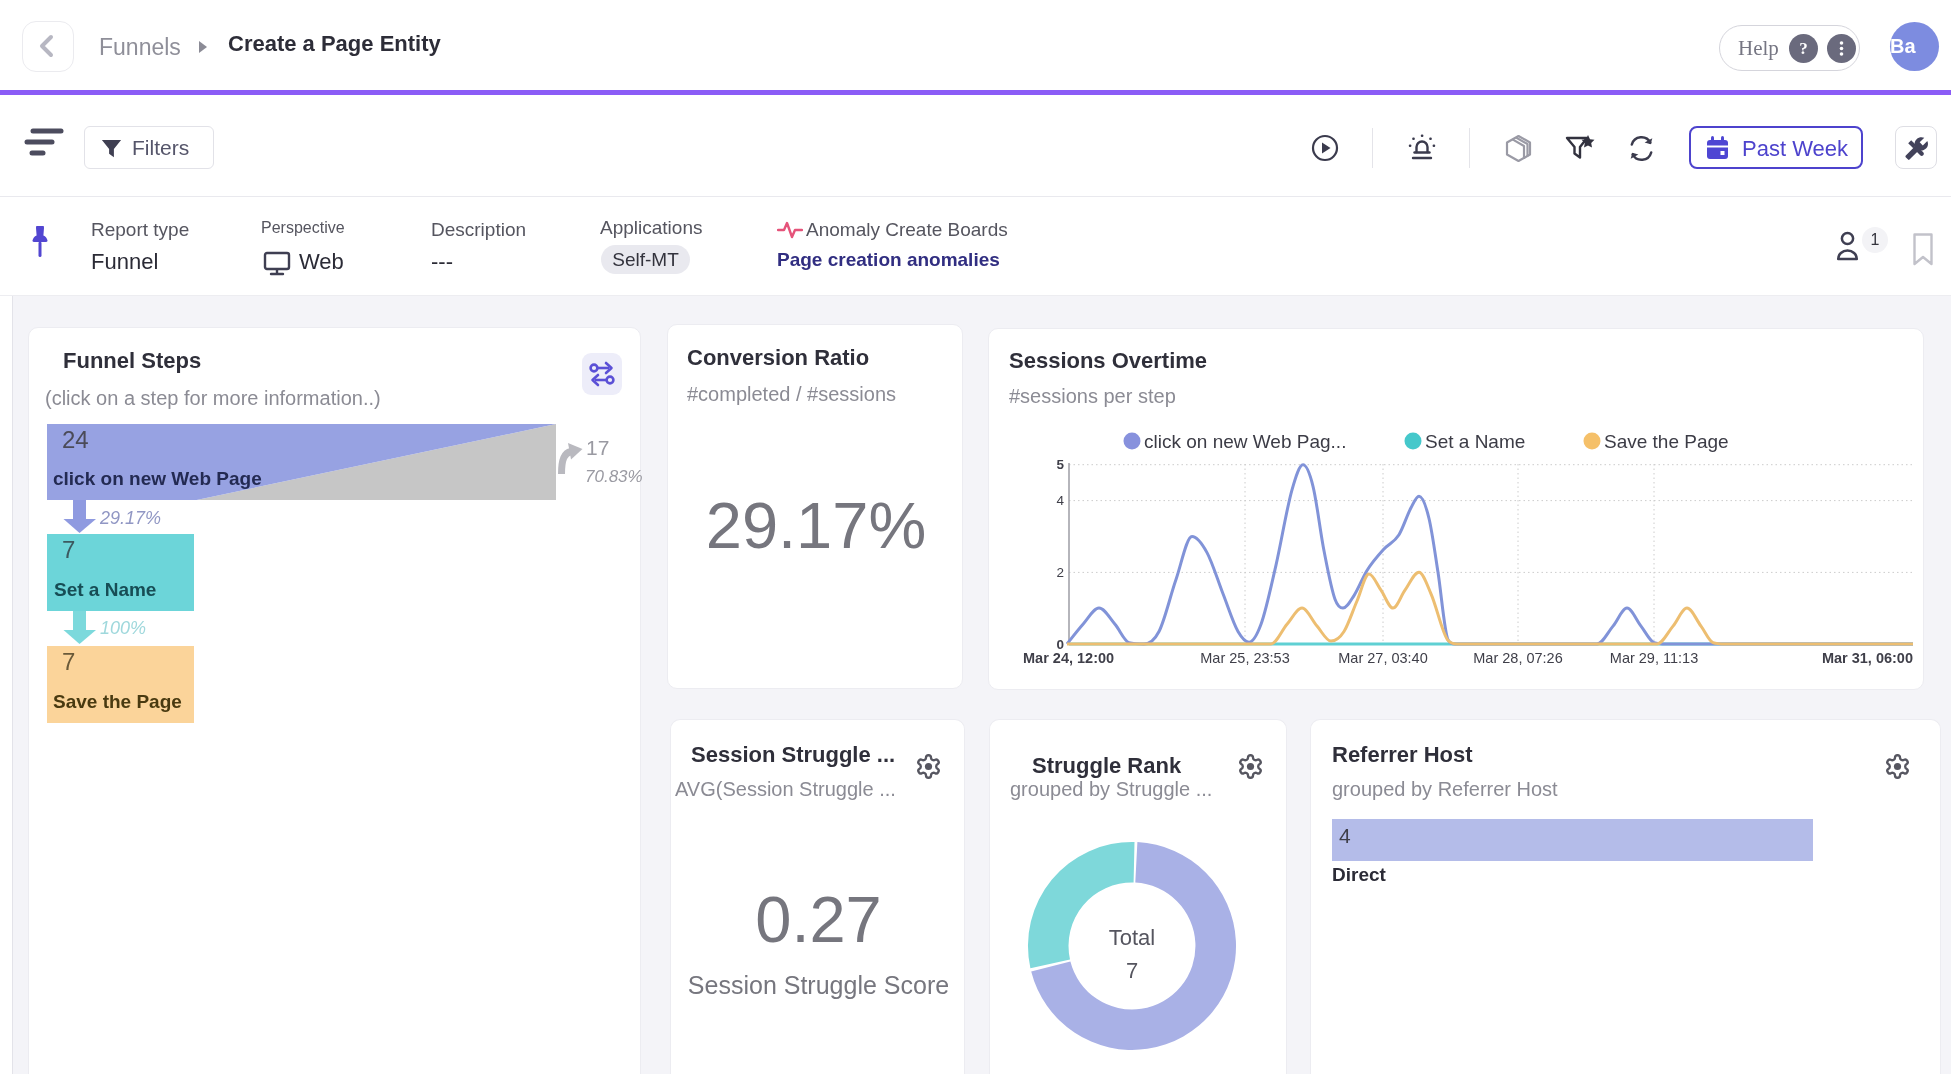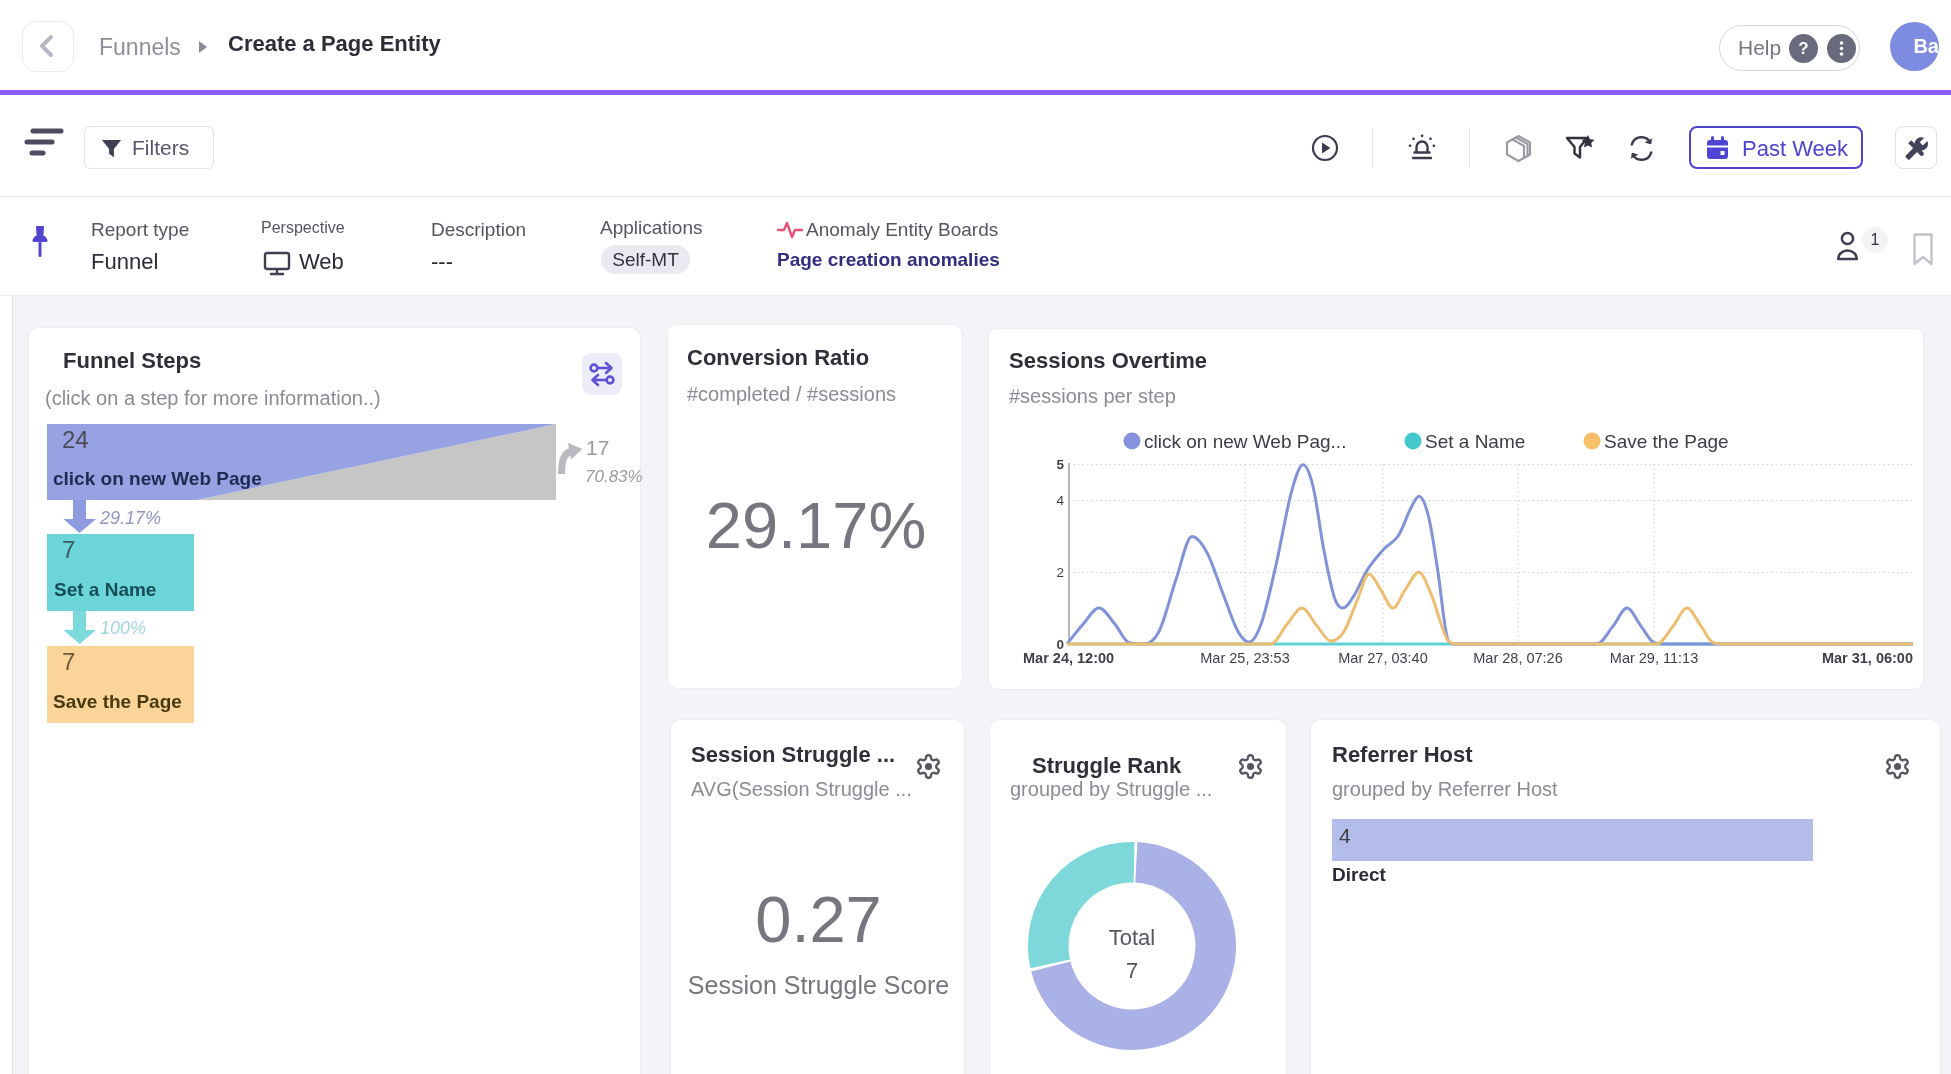--- a/index.html
+++ b/index.html
@@ -23,32 +23,32 @@
   <div class="abs" style="left:22px;top:21px;width:52px;height:51px;border:1.5px solid #ebebef;border-radius:14px;">
     <svg width="49" height="48" viewBox="0 0 49 48">
         <path d="M28 15 L19 24 L28 33" fill="none" stroke="#b7b7c2" stroke-width="4" stroke-linecap="round" stroke-linejoin="round"></path>
       </svg>
   </div>
   <div class="abs" style="left:99px;top:34px;font-size:23px;color:#8f8f99;">Funnels</div>
   <svg class="abs" style="left:196px;top:39px;" width="14" height="16" viewBox="0 0 14 16">
       <path d="M3 2 L11 8 L3 14 Z" fill="#8b8b96"></path>
     </svg>
   <div class="abs" style="left:228px;top:31px;font-size:22px;font-weight:700;color:#2d2d38;">Create a Page Entity</div>
-  <div class="abs" style="left:1719px;top:25px;width:141px;height:46px;border:1.5px solid #d5d5dc;border-radius:23px;">
+  <div class="abs" style="left:1719px;top:25px;width:141px;height:46px;border:1.5px solid #d5d5dc;border-radius:23px;font-family:Liberation Serif, serif;">
     <span class="abs" style="left:18px;top:10px;font-size:21px;color:#767683;">Help</span>
     <div class="abs" style="left:69px;top:8px;width:29px;height:29px;border-radius:50%;background:#6a6a7d;color:#fff;font-size:17px;font-weight:700;text-align:center;line-height:29px;">?</div>
     <div class="abs" style="left:107px;top:8px;width:29px;height:29px;border-radius:50%;background:#6a6a7d;">
       <svg width="29" height="29" viewBox="0 0 29 29">
           <circle cx="14.5" cy="9" r="1.8" fill="#fff"></circle>
           <circle cx="14.5" cy="14.5" r="1.8" fill="#fff"></circle>
           <circle cx="14.5" cy="20" r="1.8" fill="#fff"></circle>
         </svg>
     </div>
   </div>
-  <div class="abs" style="left:1890px;top:22px;width:49px;height:49px;border-radius:50%;background:#7d8ce0;color:#fff;font-size:20px;font-weight:700;text-align:right;line-height:49px;">Ba</div>
+  <div class="abs" style="left:1890px;top:22px;width:49px;height:49px;border-radius:50%;background:#7d8ce0;color:#fff;font-size:20px;font-weight:700;text-align:left;line-height:49px;">Ba</div>
 </div>
 
 <div class="abs toolbar"></div>
 <div>
   <svg class="abs" style="left:24px;top:126px;" width="40" height="36" viewBox="0 0 40 36">
     <line x1="9" y1="5" x2="37" y2="5" stroke="#4c4c5e" stroke-width="5" stroke-linecap="round"></line>
     <line x1="3" y1="16" x2="28" y2="16" stroke="#4c4c5e" stroke-width="5" stroke-linecap="round"></line>
     <line x1="8" y1="27" x2="19" y2="27" stroke="#4c4c5e" stroke-width="5" stroke-linecap="round"></line>
   </svg>
   <div class="abs" style="left:84px;top:126px;width:130px;height:43px;border:1px solid #e2e2e8;border-radius:6px;">
@@ -128,21 +128,21 @@
     <line x1="8" y1="23" x2="20" y2="23" stroke="#3f3f52" stroke-width="2.4" stroke-linecap="round"></line>
   </svg>
   <div class="abs" style="left:299px;top:249px;font-size:22px;color:#2b2b36;">Web</div>
   <div class="abs" style="left:431px;top:219px;font-size:19px;color:#55555f;">Description</div>
   <div class="abs" style="left:431px;top:249px;font-size:22px;color:#2b2b36;">---</div>
   <div class="abs" style="left:600px;top:217px;font-size:19px;color:#55555f;">Applications</div>
   <div class="abs" style="left:601px;top:245px;width:89px;height:29px;background:#e9e9ef;border-radius:15px;font-size:19px;color:#33333d;text-align:center;line-height:29px;">Self-MT</div>
   <svg class="abs" style="left:777px;top:220px;" width="26" height="20" viewBox="0 0 26 20">
     <path d="M1 10 H7 L10 3 L15 17 L18 10 H25" fill="none" stroke="#e5537a" stroke-width="2.4" stroke-linecap="round" stroke-linejoin="round"></path>
   </svg>
-  <div class="abs" style="left:806px;top:219px;font-size:19px;color:#55555f;">Anomaly Entity Boards</div>
+  <div class="abs" style="left:806px;top:219px;font-size:19px;color:#55555f;">Anomaly Create Boards</div>
   <div class="abs" style="left:777px;top:249px;font-size:19px;font-weight:700;color:#312e81;">Page creation anomalies</div>
   <svg class="abs" style="left:1836px;top:231px;" width="23" height="32" viewBox="0 0 23 32">
     <circle cx="11.5" cy="7.5" r="5.6" fill="none" stroke="#3f3f52" stroke-width="2.5"></circle>
     <path d="M2.2 28 a9.3 8.5 0 0 1 18.6 0 Z" fill="none" stroke="#3f3f52" stroke-width="2.5" stroke-linejoin="round"></path>
   </svg>
   <div class="abs" style="left:1862px;top:227px;width:26px;height:26px;border-radius:50%;background:#f3f3f6;font-size:16px;color:#33333d;text-align:center;line-height:26px;">1</div>
   <svg class="abs" style="left:1911px;top:233px;" width="24" height="34" viewBox="0 0 24 34">
     <path d="M3.5 1.5 H20.5 V31 L12 24 L3.5 31 Z" fill="none" stroke="#c2c2ca" stroke-width="2.4" stroke-linejoin="round"></path>
   </svg>
 </div>
@@ -243,21 +243,21 @@
       <path d="M 1066.0,643.0 C 1134.0,643.0 1202.0,643.0 1270.0,643.0 C 1275.3,643.0 1280.7,629.5 1286.0,623.3 C 1291.0,617.5 1296.0,607.1 1301.0,607.1 C 1306.0,607.1 1311.0,619.4 1316.0,625.1 C 1320.7,630.4 1325.3,640.1 1330.0,640.1 C 1334.3,640.1 1338.7,637.2 1343.0,630.5 C 1347.3,623.8 1351.7,609.9 1356.0,600.0 C 1360.0,590.8 1364.0,573.1 1368.0,573.1 C 1372.0,573.1 1376.0,583.5 1380.0,589.2 C 1384.0,594.9 1388.0,607.1 1392.0,607.1 C 1396.0,607.1 1400.0,594.7 1404.0,589.2 C 1408.7,582.7 1413.3,571.3 1418.0,571.3 C 1422.0,571.3 1426.0,583.7 1430.0,592.8 C 1435.7,605.6 1441.3,632.6 1447.0,639.4 C 1450.0,643.0 1453.0,643.0 1456.0,643.0 C 1522.7,643.0 1589.3,643.0 1656.0,643.0 C 1661.3,643.0 1666.7,631.5 1672.0,625.1 C 1676.7,619.5 1681.3,607.1 1686.0,607.1 C 1690.7,607.1 1695.3,618.9 1700.0,625.1 C 1704.0,630.4 1708.0,640.2 1712.0,641.6 C 1716.0,643.0 1720.0,643.0 1724.0,643.0 C 1786.7,643.0 1849.3,643.0 1912.0,643.0 " fill="none" stroke="#edbe71" stroke-width="3" stroke-linejoin="round"></path>
     </svg>
   </div>
 
   <div class="card" style="left:670px;top:423px;width:295px;height:355px;border-bottom:none;border-radius:10px 10px 0 0;">
     <div class="ctitle" style="left:20px;top:22px;">Session Struggle ...</div>
     <svg class="abs" style="left:244px;top:33px;" width="27" height="27" viewBox="0 0 24 24">
         <path d="M12.22 2h-.44a2 2 0 0 0-2 2v.18a2 2 0 0 1-1 1.73l-.43.25a2 2 0 0 1-2 0l-.15-.08a2 2 0 0 0-2.73.73l-.22.38a2 2 0 0 0 .73 2.73l.15.1a2 2 0 0 1 1 1.72v.51a2 2 0 0 1-1 1.74l-.15.09a2 2 0 0 0-.73 2.73l.22.38a2 2 0 0 0 2.73.73l.15-.08a2 2 0 0 1 2 0l.43.25a2 2 0 0 1 1 1.73V20a2 2 0 0 0 2 2h.44a2 2 0 0 0 2-2v-.18a2 2 0 0 1 1-1.73l.43-.25a2 2 0 0 1 2 0l.15.08a2 2 0 0 0 2.73-.73l.22-.39a2 2 0 0 0-.73-2.73l-.15-.08a2 2 0 0 1-1-1.74v-.5a2 2 0 0 1 1-1.74l.15-.09a2 2 0 0 0 .73-2.73l-.22-.38a2 2 0 0 0-2.73-.73l-.15.08a2 2 0 0 1-2 0l-.43-.25a2 2 0 0 1-1-1.73V4a2 2 0 0 0-2-2z" fill="none" stroke="#565660" stroke-width="2.1"></path>
         <circle cx="12" cy="12" r="3.2" fill="#565660"></circle>
       </svg>
-    <div class="csub" style="left:20px;top:58px;">AVG(Session Struggle ...</div>
+    <div class="csub" style="left:4px;top:58px;">AVG(Session Struggle ...</div>
     <div class="bignum" style="left:0;top:167px;width:295px;">0.27</div>
     <div class="biglbl" style="left:0;top:251px;width:295px;">Session Struggle Score</div>
   </div>
 
   <div class="card" style="left:989px;top:423px;width:298px;height:355px;border-bottom:none;border-radius:10px 10px 0 0;">
     <div class="ctitle" style="left:20px;top:33px;margin-left:22px;">Struggle Rank</div>
     <svg class="abs" style="left:247px;top:33px;" width="27" height="27" viewBox="0 0 24 24">
         <use href="#gearshape"></use>
       </svg>
     <div class="csub" style="left:20px;top:58px;">grouped by Struggle ...</div>

